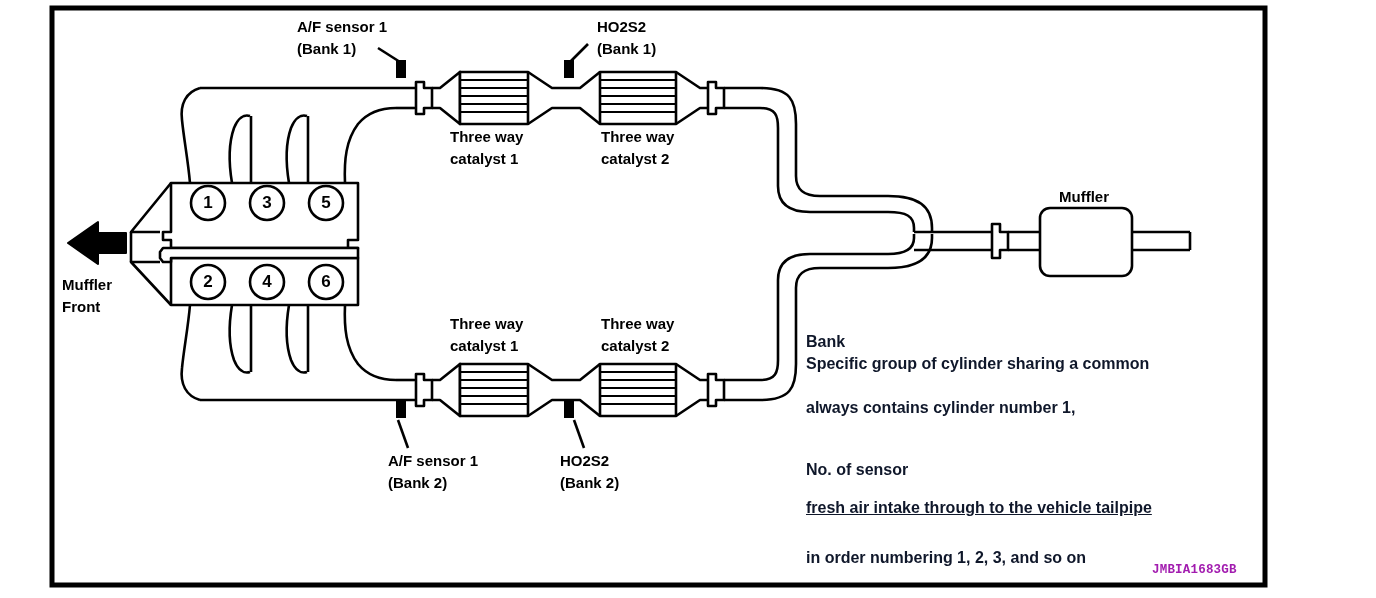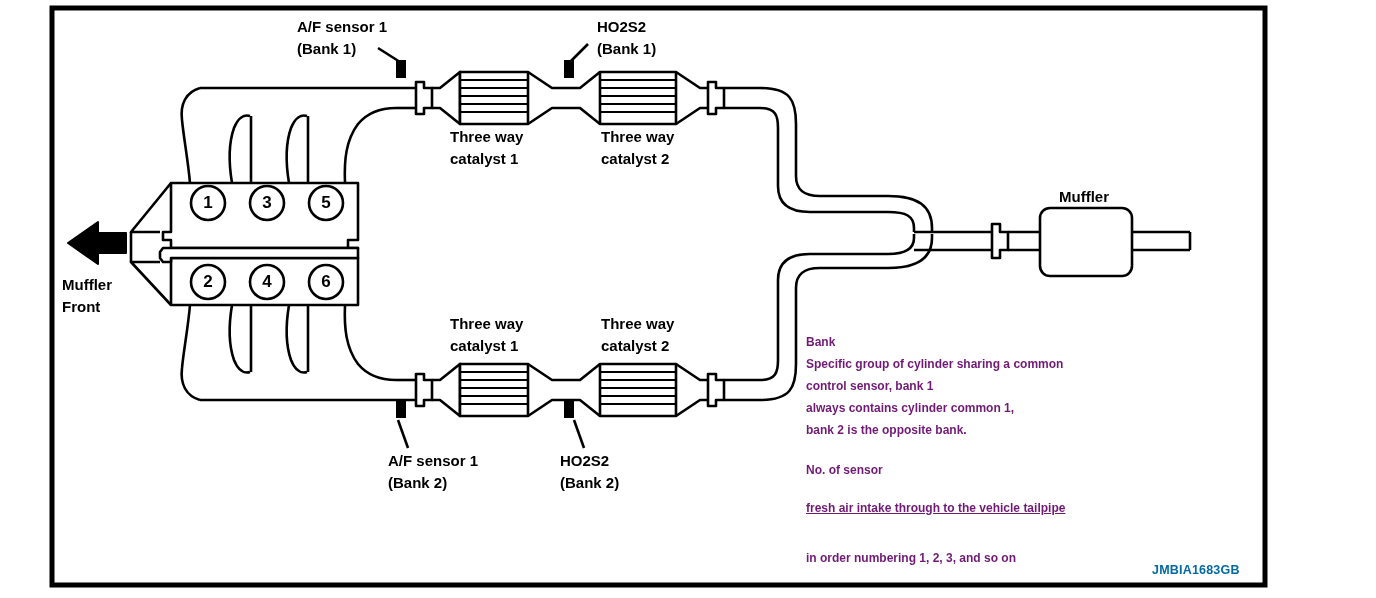--- a/index.html
+++ b/index.html
@@ -32,32 +32,32 @@
     font-size: 15px;
     line-height: 22px;
     color: #000;
     white-space: pre;
     letter-spacing: 0px;
   }
   .desc {
     position: absolute;
     font-family: "Liberation Sans", sans-serif;
     font-weight: bold;
-    font-size: 12px;
+    font-size: 16px;
     line-height: 22px;
-    color: #701a75;
+    color: #0f172a;
     white-space: pre;
   }
   .code {
     position: absolute;
-    font-family: Liberation Sans, sans-serif;
+    font-family: Liberation Mono, monospace;
     font-weight: bold;
     font-size: 12.5px;
     letter-spacing: 0.2px;
-    color: #0369a1;
+    color: #a21caf;
     white-space: pre;
   }
   .cylnum {
     position: absolute;
     font-family: "Liberation Sans", sans-serif;
     font-weight: bold;
     font-size: 17px;
     color: #000;
     width: 30px;
     text-align: center;
@@ -248,23 +248,21 @@
   <div class="lbl" style="left:450px; top:313px;">Three way</div>
   <div class="lbl" style="left:450px; top:335px;">catalyst 1</div>
 
   <div class="lbl" style="left:601px; top:313px;">Three way</div>
   <div class="lbl" style="left:601px; top:335px;">catalyst 2</div>
 
   <div class="lbl" style="left:1059px; top:186px;">Muffler</div>
 
   <div class="desc" style="left:806px; top:331px;">Bank</div>
   <div class="desc" style="left:806px; top:353px;">Specific group of cylinder sharing a common</div>
-  <div class="desc" style="left:806px; top:375px;">control sensor, bank 1</div>
-  <div class="desc" style="left:806px; top:397px;">always contains cylinder common 1,</div>
-  <div class="desc" style="left:806px; top:419px;">bank 2 is the opposite bank.</div>
+  <div class="desc" style="left:806px; top:397px;">always contains cylinder number 1,</div>
 
   <div class="desc" style="left:806px; top:459px;">No. of sensor</div>
   <div class="desc" style="left:806px; top:497px;text-decoration:underline;">fresh air intake through to the vehicle tailpipe</div>
   <div class="desc" style="left:806px; top:547px;">in order numbering 1, 2, 3, and so on</div>
 
   <div class="code" style="left:1152px; top:563px;">JMBIA1683GB</div>
 
 </div>
 
 </body></html>

